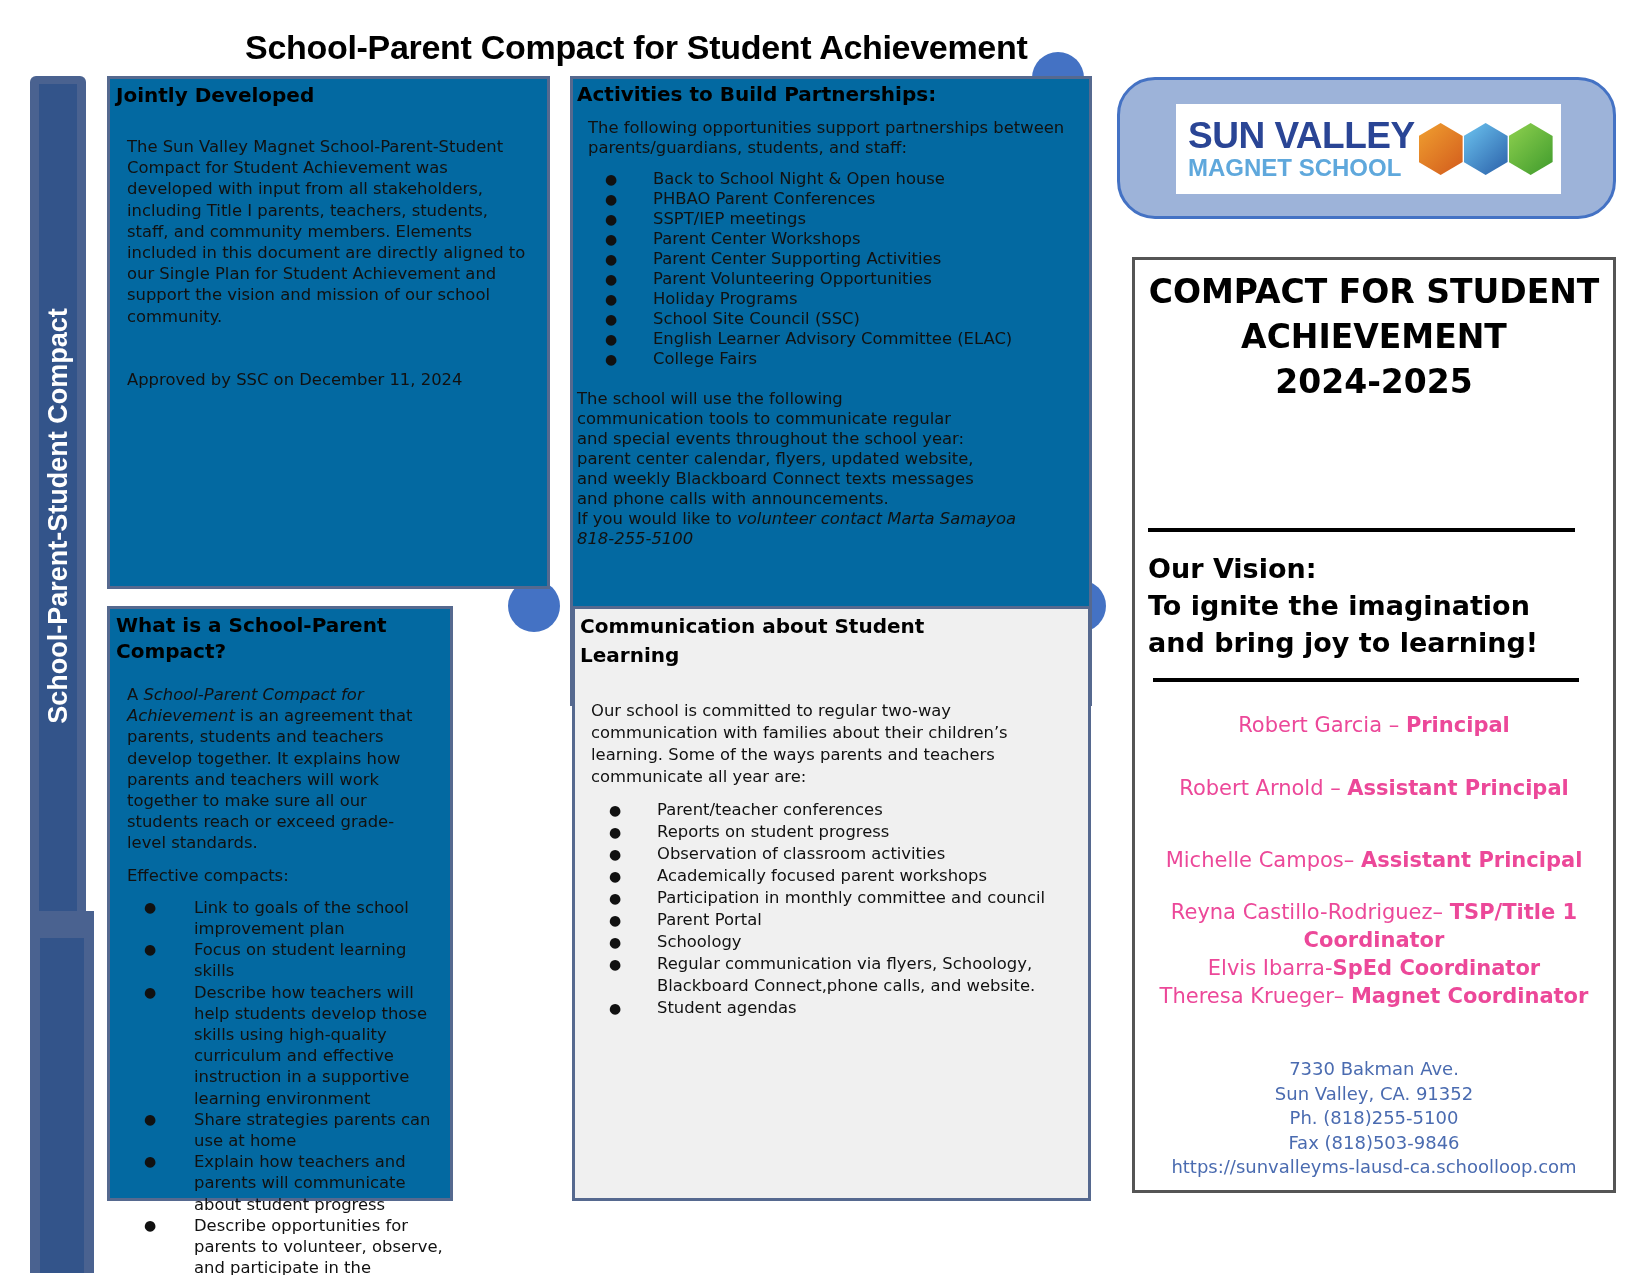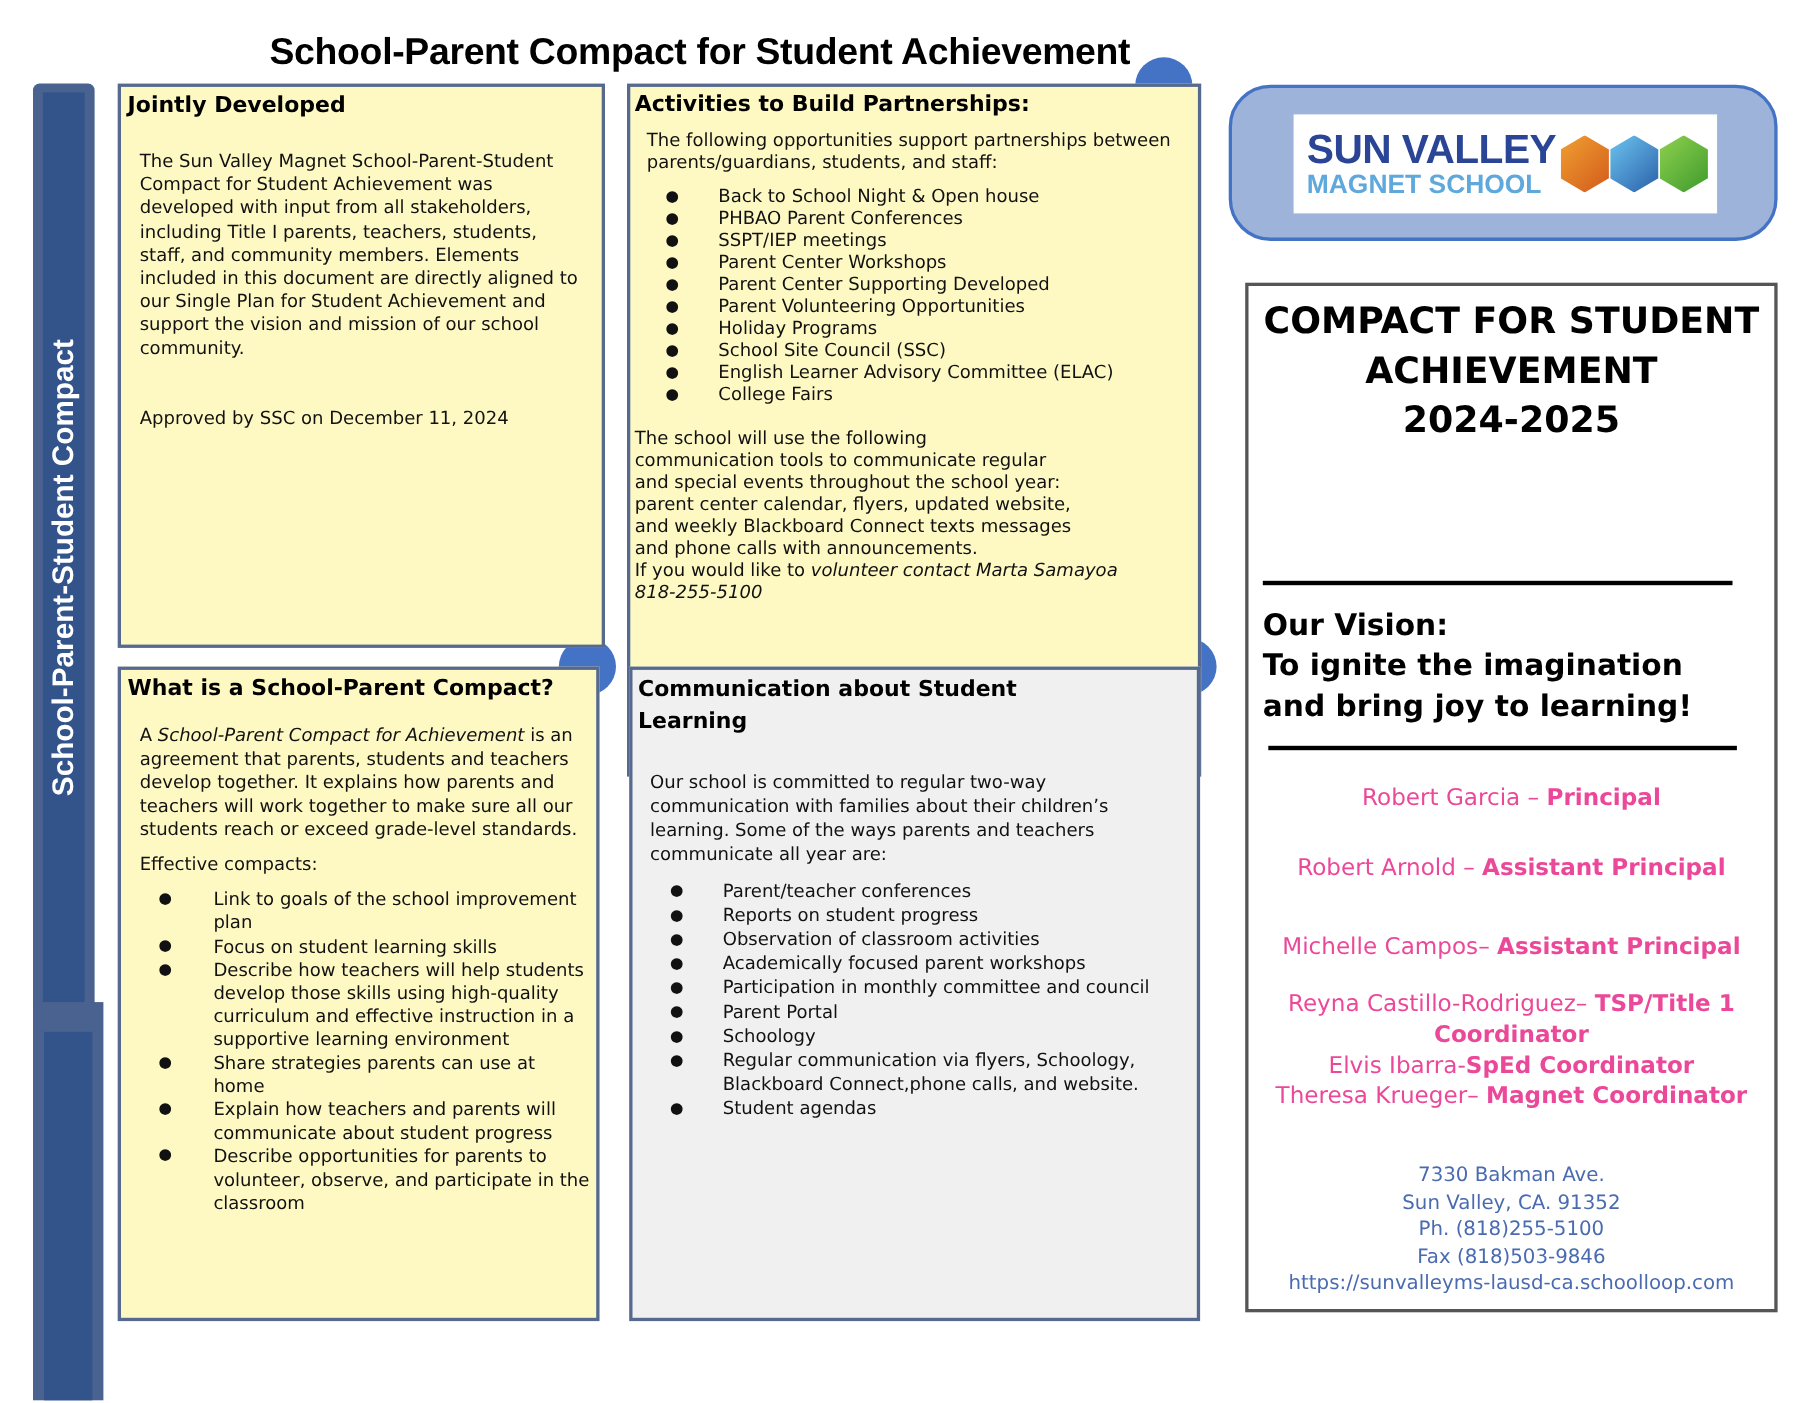--- a/index.html
+++ b/index.html
@@ -37,33 +37,33 @@
       transform: translate(-50%, -50%) rotate(-90deg);
       white-space: nowrap; color: #ffffff;
       font-family: "Liberation Sans", sans-serif; font-weight: bold; font-size: 27px;
     }
 
     
     .dot { position: absolute; width: 52px; height: 52px; border-radius: 50%; background: #4472c4; }
 
     
     .panel {
-      position: absolute; border: 3px solid #56698f; background: #fef9c3;
+      position: absolute; border: 3px solid #56698f; background: #0369a1;
       font-size: 16.4px; line-height: 21.2px; color: #111;
     }
     .panel.gray { background: #f0f0f0; }
     .panel h2 { font-size: 20px; font-weight: bold; line-height: 26px; color: #000; }
     .panel p { margin: 11px; }
     .panel ul { list-style: none; }
     .panel li { position: relative; }
     .panel li .bullet { position: absolute; font-size: 14px; }
 
     #p-jointly { left: 107px; top: 76px; width: 443px; height: 513px; padding: 3px 6px; }
     #p-activities { left: 570px; top: 76px; width: 522px; height: 630px; padding: 3px 4px; }
-    #p-what { left: 107px; top: 606px; width: 438px; height: 595px; padding: 3px 6px; }
+    #p-what { left: 107px; top: 606px; width: 346px; height: 595px; padding: 3px 6px; }
     #p-comm { left: 572px; top: 606px; width: 519px; height: 595px; padding: 3px 5px; }
 
     
     .logo-box {
       position: absolute; left: 1117px; top: 77px; width: 499px; height: 142px;
       background: #9db3d9; border: 3px solid #4472c4; border-radius: 38px;
     }
     .logo-inner {
       position: absolute; left: 56px; top: 24px; width: 385px; height: 90px;
       background: #ffffff; display: flex; align-items: center; padding-left: 12px;
@@ -110,21 +110,21 @@
 </section>
 
 <section class="panel" id="p-activities" style="line-height:20px;">
   <h2 style="line-height:25px;">Activities to Build Partnerships:</h2>
   <p>The following opportunities support partnerships between parents/guardians, students, and staff:</p>
   <ul style="padding-left:76px;">
     <li><span class="bullet" style="left:-48px;">●</span><span>Back to School Night &amp; Open house</span></li>
     <li><span class="bullet" style="left:-48px;">●</span><span>PHBAO Parent Conferences</span></li>
     <li><span class="bullet" style="left:-48px;">●</span><span>SSPT/IEP meetings</span></li>
     <li><span class="bullet" style="left:-48px;">●</span><span>Parent Center Workshops</span></li>
-    <li><span class="bullet" style="left:-48px;">●</span><span>Parent Center Supporting Developed</span></li>
+    <li><span class="bullet" style="left:-48px;">●</span><span>Parent Center Supporting Activities</span></li>
     <li><span class="bullet" style="left:-48px;">●</span><span>Parent Volunteering Opportunities</span></li>
     <li><span class="bullet" style="left:-48px;">●</span><span>Holiday Programs</span></li>
     <li><span class="bullet" style="left:-48px;">●</span><span>School Site Council (SSC)</span></li>
     <li><span class="bullet" style="left:-48px;">●</span><span>English Learner Advisory Committee (ELAC)</span></li>
     <li><span class="bullet" style="left:-48px;">●</span><span>College Fairs</span></li>
   </ul>
   <div style="margin-top:20px;">
     <div>The school will use the following</div>
     <div>communication tools to communicate regular</div>
     <div>and special events throughout the school year:</div>

